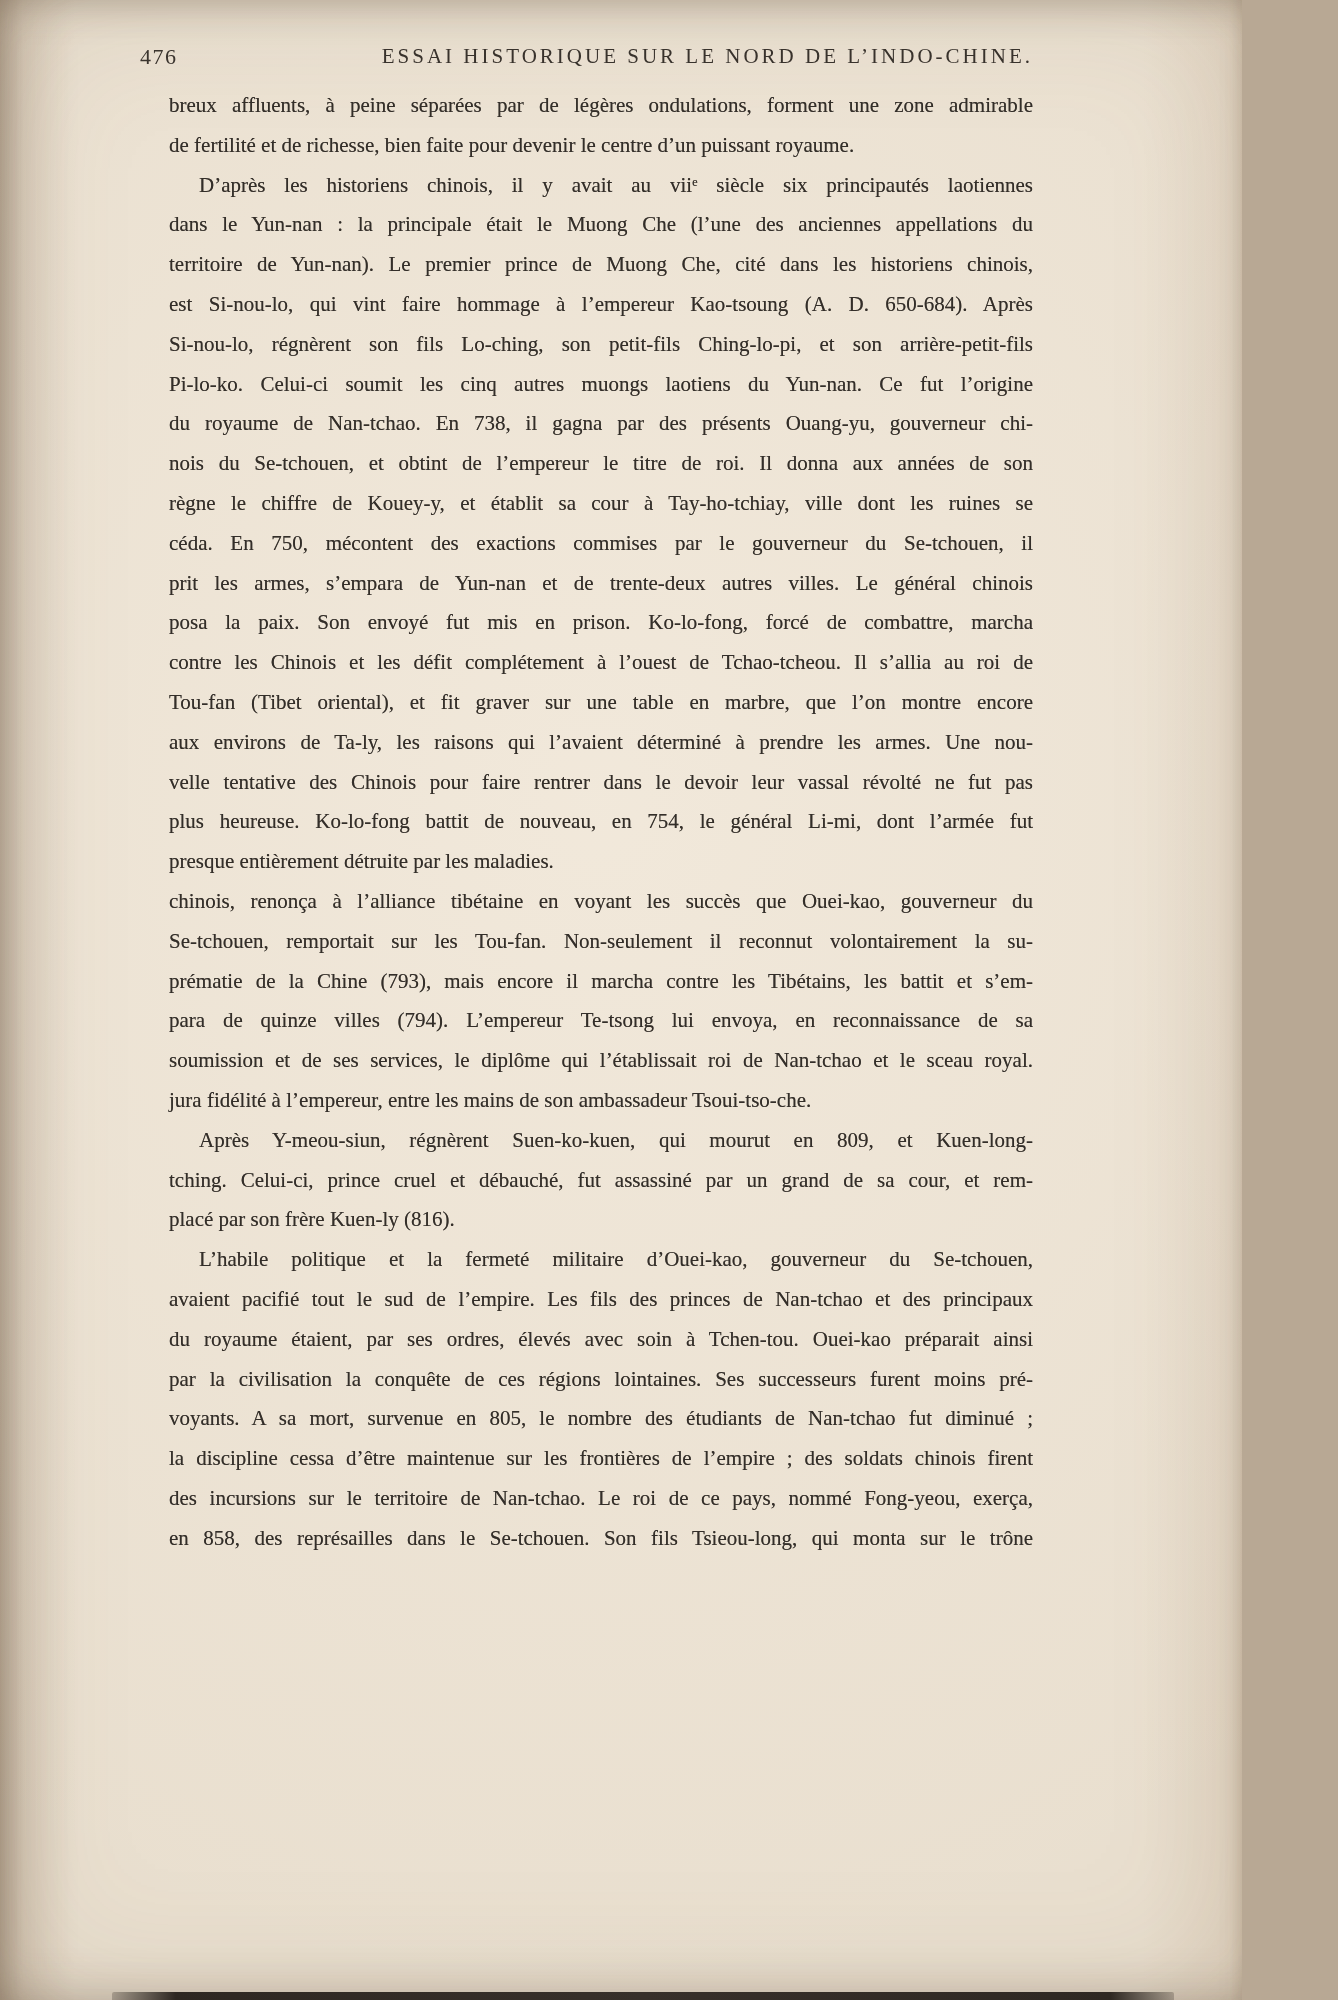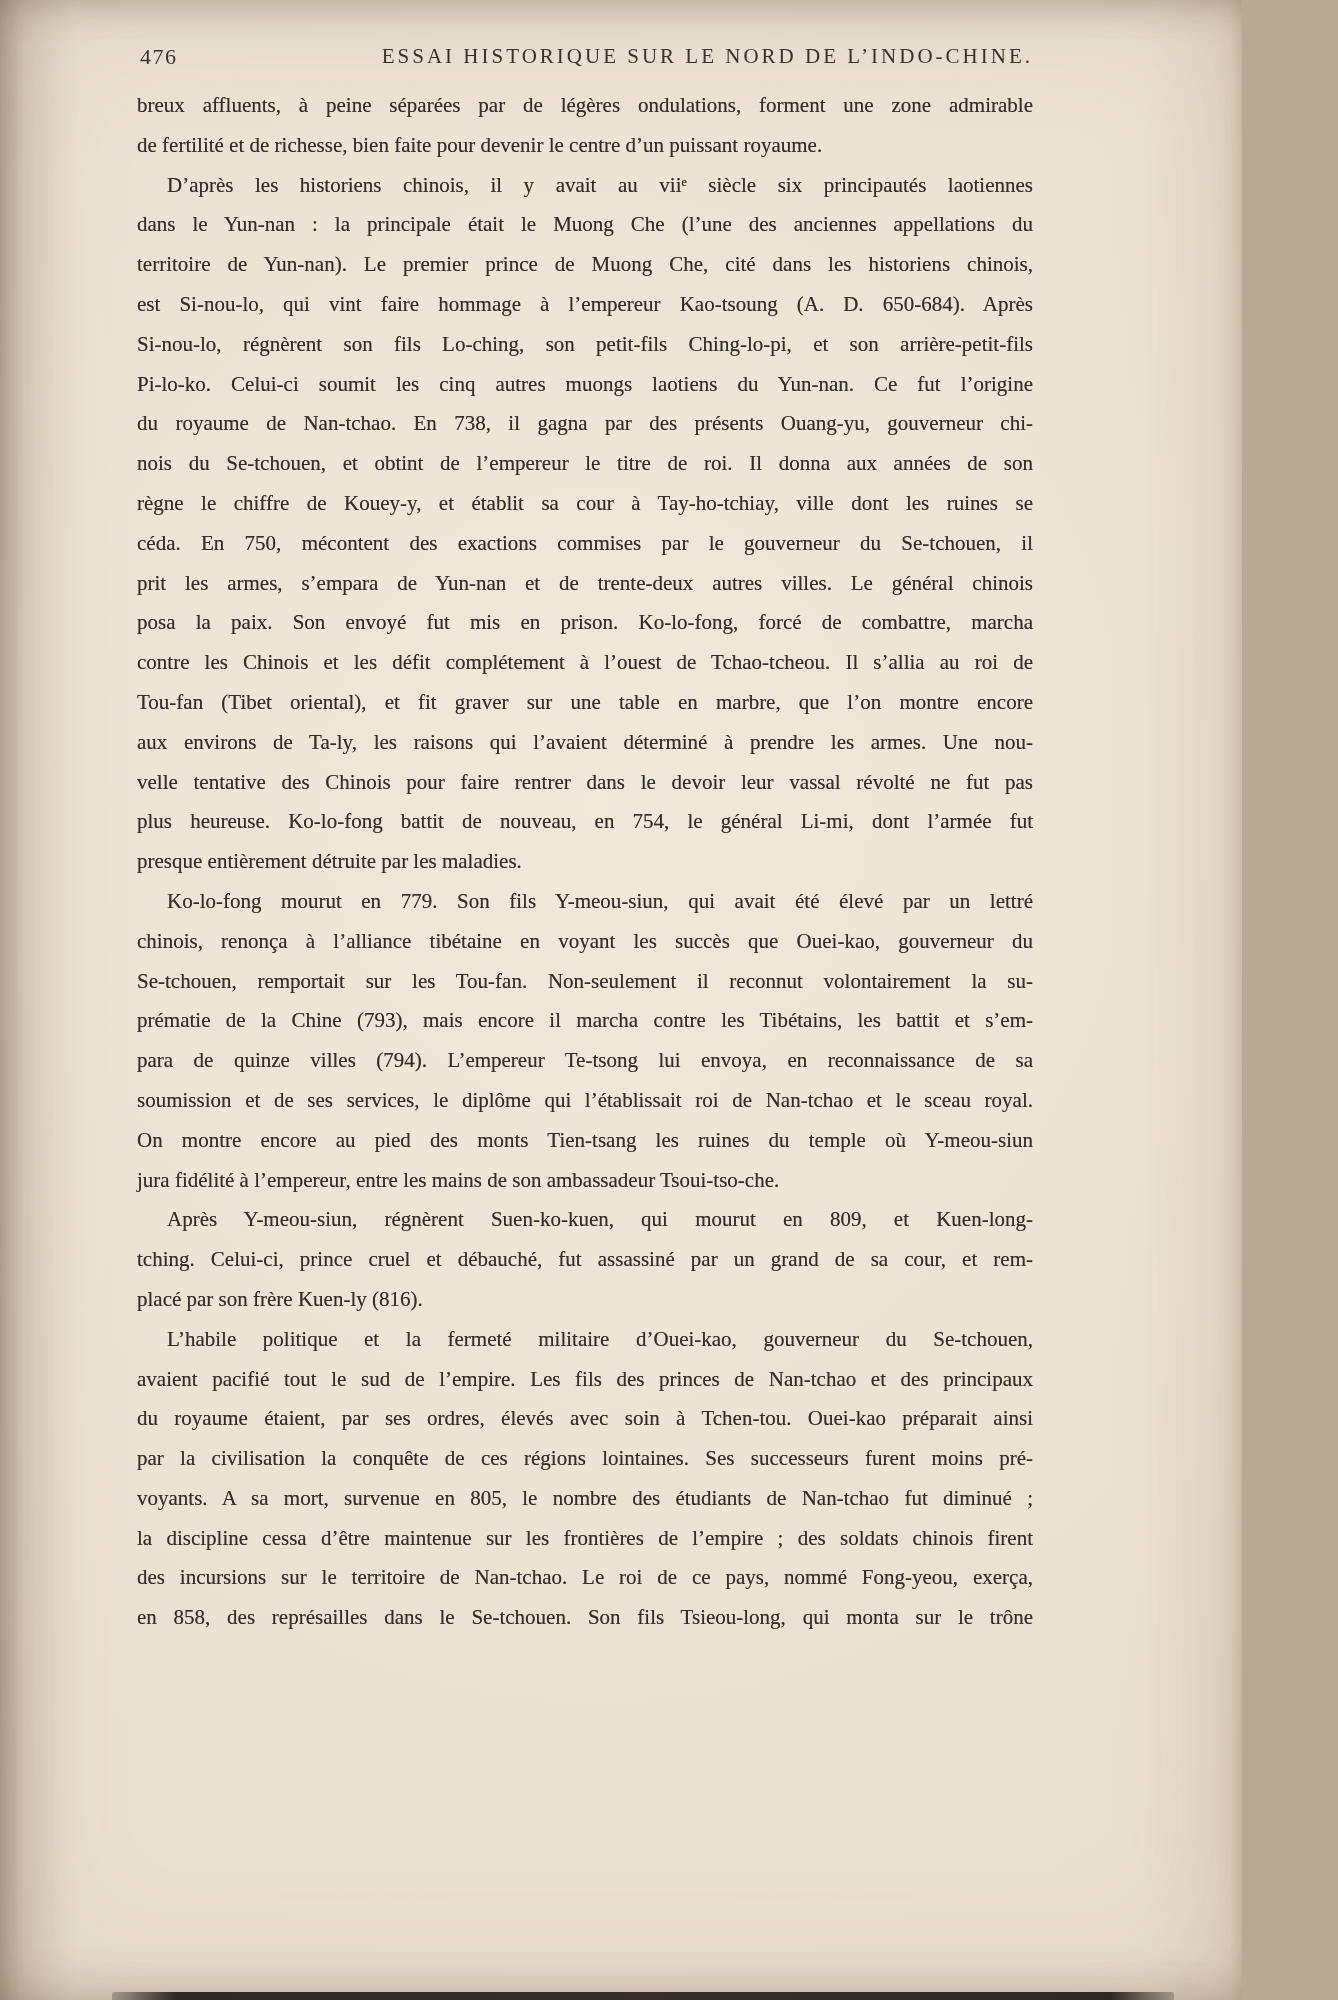--- a/index.html
+++ b/index.html
@@ -33,21 +33,21 @@
     font-size:21px;letter-spacing:3px;white-space:nowrap;
     color:#38322c;
   }
   .text-block{
     position:absolute;top:86px;left:137px;width:896px;
     font-size:21px;line-height:39.8px;color:#332e29;
     text-shadow:0 0 0.5px rgba(45,40,34,.55);
   }
   .line{
     text-align:justify;text-align-last:justify;
-    white-space:normal;height:39.8px;
+    white-space:normal;height:39.8px;margin-left:32px;
   }
   .line.indent{text-indent:30px;}
   .line.end{text-align-last:left;}
   .scan-bar{
     position:absolute;bottom:0;left:112px;right:68px;height:8px;
     background:linear-gradient(90deg, rgba(46,40,34,.25), #2e2822 6%, #37302a 50%, #2e2822 94%, rgba(46,40,34,.25));
     border-radius:2px 2px 0 0;
   }
 </style>
 </head>
@@ -72,27 +72,25 @@
       <div class="line">règne le chiffre de Kouey-y, et établit sa cour à Tay-ho-tchiay, ville dont les ruines se</div>
       <div class="line">céda. En 750, mécontent des exactions commises par le gouverneur du Se-tchouen, il</div>
       <div class="line">prit les armes, s’empara de Yun-nan et de trente-deux autres villes. Le général chinois</div>
       <div class="line">posa la paix. Son envoyé fut mis en prison. Ko-lo-fong, forcé de combattre, marcha</div>
       <div class="line">contre les Chinois et les défit complétement à l’ouest de Tchao-tcheou. Il s’allia au roi de</div>
       <div class="line">Tou-fan (Tibet oriental), et fit graver sur une table en marbre, que l’on montre encore</div>
       <div class="line">aux environs de Ta-ly, les raisons qui l’avaient déterminé à prendre les armes. Une nou-</div>
       <div class="line">velle tentative des Chinois pour faire rentrer dans le devoir leur vassal révolté ne fut pas</div>
       <div class="line">plus heureuse. Ko-lo-fong battit de nouveau, en 754, le général Li-mi, dont l’armée fut</div>
       <div class="line end">presque entièrement détruite par les maladies.</div>
-      <div class="line indent">Ko-lo-fong mourut en 779. Son fils Y-meou-siun, qui avait été élevé par un lettré</div>
       <div class="line">chinois, renonça à l’alliance tibétaine en voyant les succès que Ouei-kao, gouverneur du</div>
       <div class="line">Se-tchouen, remportait sur les Tou-fan. Non-seulement il reconnut volontairement la su-</div>
       <div class="line">prématie de la Chine (793), mais encore il marcha contre les Tibétains, les battit et s’em-</div>
       <div class="line">para de quinze villes (794). L’empereur Te-tsong lui envoya, en reconnaissance de sa</div>
       <div class="line">soumission et de ses services, le diplôme qui l’établissait roi de Nan-tchao et le sceau royal.</div>
-      <div class="line">On montre encore au pied des monts Tien-tsang les ruines du temple où Y-meou-siun</div>
       <div class="line end">jura fidélité à l’empereur, entre les mains de son ambassadeur Tsoui-tso-che.</div>
       <div class="line indent">Après Y-meou-siun, régnèrent Suen-ko-kuen, qui mourut en 809, et Kuen-long-</div>
       <div class="line">tching. Celui-ci, prince cruel et débauché, fut assassiné par un grand de sa cour, et rem-</div>
       <div class="line end">placé par son frère Kuen-ly (816).</div>
       <div class="line indent">L’habile politique et la fermeté militaire d’Ouei-kao, gouverneur du Se-tchouen,</div>
       <div class="line">avaient pacifié tout le sud de l’empire. Les fils des princes de Nan-tchao et des principaux</div>
       <div class="line">du royaume étaient, par ses ordres, élevés avec soin à Tchen-tou. Ouei-kao préparait ainsi</div>
       <div class="line">par la civilisation la conquête de ces régions lointaines. Ses successeurs furent moins pré-</div>
       <div class="line">voyants. A sa mort, survenue en 805, le nombre des étudiants de Nan-tchao fut diminué ;</div>
       <div class="line">la discipline cessa d’être maintenue sur les frontières de l’empire ; des soldats chinois firent</div>

